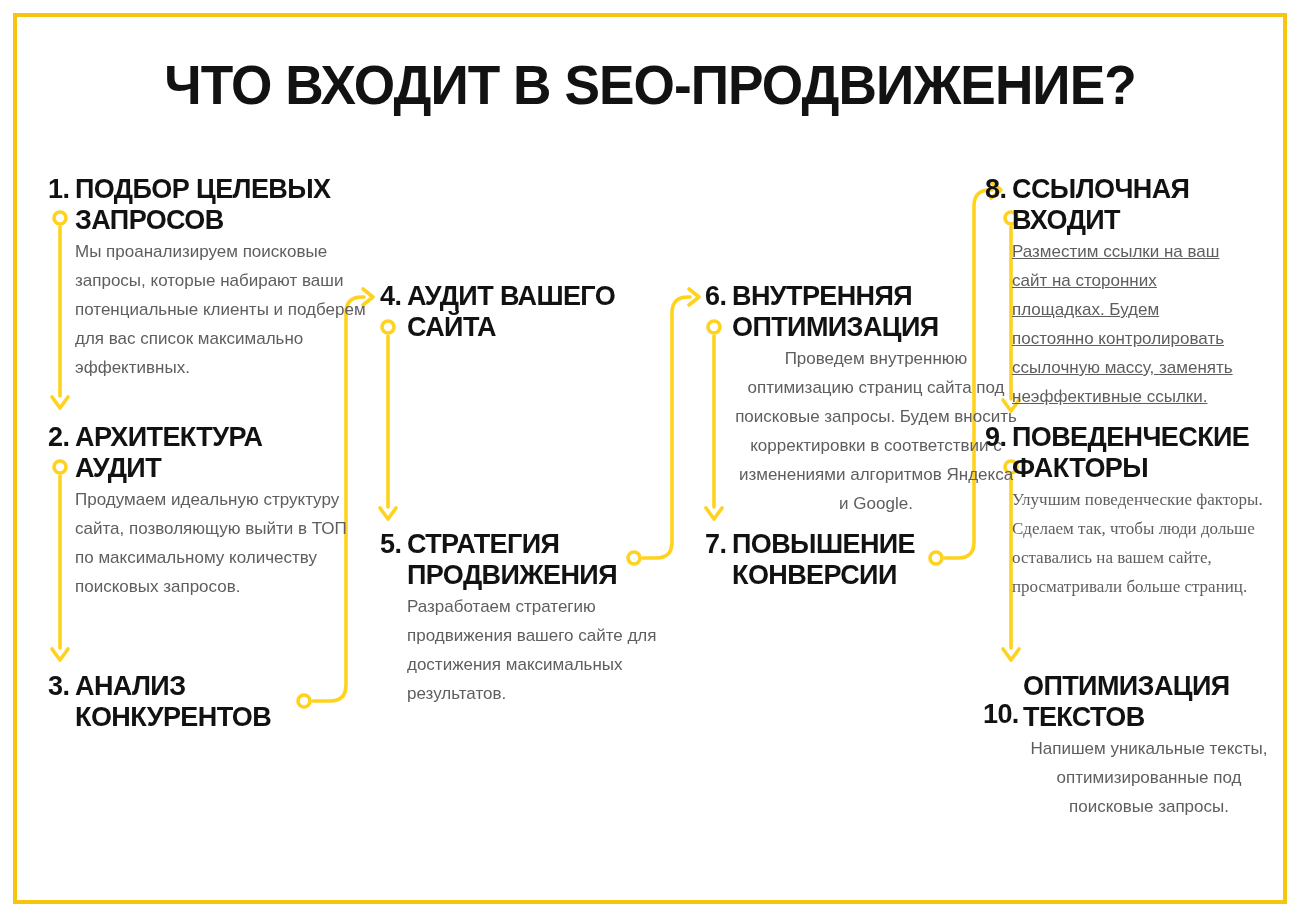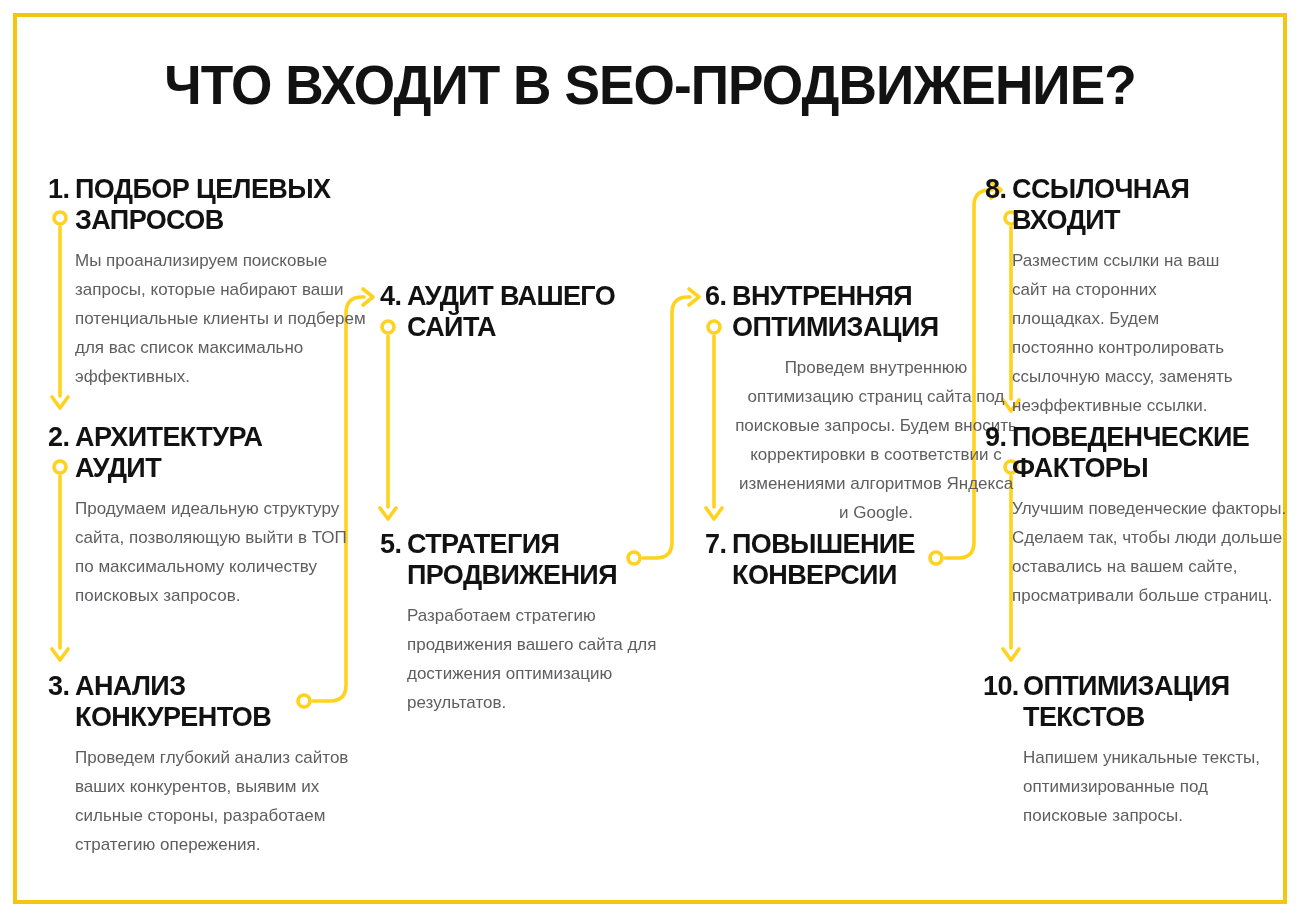--- a/index.html
+++ b/index.html
@@ -60,40 +60,40 @@
     align-items:flex-start;
   }
   .num, .heading{
     font-weight:700;
     font-size:27px;
     line-height:31px;
     letter-spacing:-0.6px;
     color:var(--ink);
   }
   .num{flex:none;width:27px;}
-  .item.wide-num .num{width:40px;}
+  .item.wide-num .num{width:40px;margin-top:28px;}
   .heading{white-space:pre-line;}
   .desc{
-    margin-top:10px;
+    margin-top:1px;
     margin-left:27px;
     font-size:17px;
     line-height:29px;
     color:var(--body);
   }
-  .item.wide-num .desc{margin-left:40px;}
+  .item.wide-num .desc{margin-left:40px;text-align:center;}
   
   #item-1{left:48px;top:174px;}  #item-1 .desc{width:302px;}
   #item-2{left:48px;top:422px;}  #item-2 .desc{width:272px;}
   #item-3{left:48px;top:671px;}  #item-3 .desc{width:315px;}
   #item-4{left:380px;top:281px;} #item-4 .desc{width:282px;}
   #item-5{left:380px;top:529px;} #item-5 .desc{width:282px;}
   #item-6{left:705px;top:281px;} #item-6 .desc{width:288px;text-align:center;}
   #item-7{left:705px;top:529px;} #item-7 .desc{width:278px;}
-  #item-8{left:985px;top:174px;} #item-8 .desc{width:221px;}
-  #item-9{left:985px;top:422px;} #item-9 .desc{width:278px;}
+  #item-8{left:985px;top:174px;} #item-8 .desc{width:221px;text-decoration:underline;}
+  #item-9{left:985px;top:422px;} #item-9 .desc{width:278px;font-family:Liberation Serif, serif;}
   #item-10{left:983px;top:671px;} #item-10 .desc{width:252px;}
 </style>
 </head>
 <body>
 
 <div class="frame"></div>
 
 <h1 class="title">ЧТО ВХОДИТ В SEO-ПРОДВИЖЕНИЕ?</h1>
 
 <svg class="connectors" width="1300" height="917" viewBox="0 0 1300 917">
@@ -161,38 +161,37 @@
   </div>
   <p class="desc">Продумаем идеальную структуру сайта, позволяющую выйти в ТОП по максимальному количеству поисковых запросов.</p>
 </div>
 
 <div class="item" id="item-3">
   <div class="head-row">
     <span class="num">3.</span>
     <span class="heading">АНАЛИЗ
 КОНКУРЕНТОВ</span>
   </div>
-  <p class="desc">Проведем глубокий анализ сайтов ваших конкурентов, выявим их сильные стороны, разработаем стратегию опережения.</p>
 </div>
 
 <div class="item" id="item-4">
   <div class="head-row">
     <span class="num">4.</span>
     <span class="heading">АУДИТ ВАШЕГО
 САЙТА</span>
   </div>
 </div>
 
 <div class="item" id="item-5">
   <div class="head-row">
     <span class="num">5.</span>
     <span class="heading">СТРАТЕГИЯ
 ПРОДВИЖЕНИЯ</span>
   </div>
-  <p class="desc">Разработаем стратегию продвижения вашего сайта для достижения оптимизацию результатов.</p>
+  <p class="desc">Разработаем стратегию продвижения вашего сайте для достижения максимальных результатов.</p>
 </div>
 
 <div class="item" id="item-6">
   <div class="head-row">
     <span class="num">6.</span>
     <span class="heading">ВНУТРЕННЯЯ
 ОПТИМИЗАЦИЯ</span>
   </div>
   <p class="desc">Проведем внутреннюю оптимизацию страниц сайта под поисковые запросы. Будем вносить корректировки в соответствии с изменениями алгоритмов Яндекса и Google.</p>
 </div>

